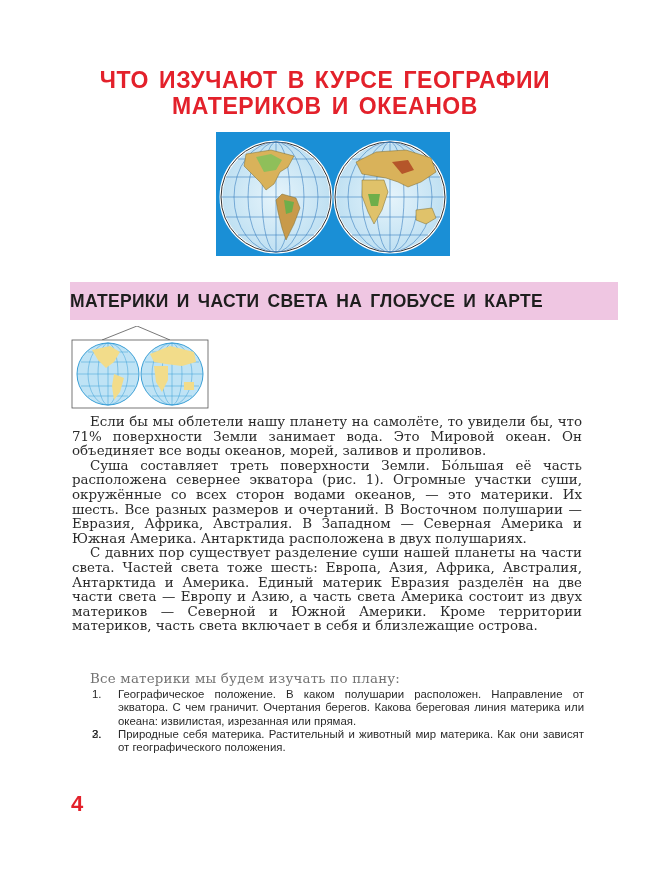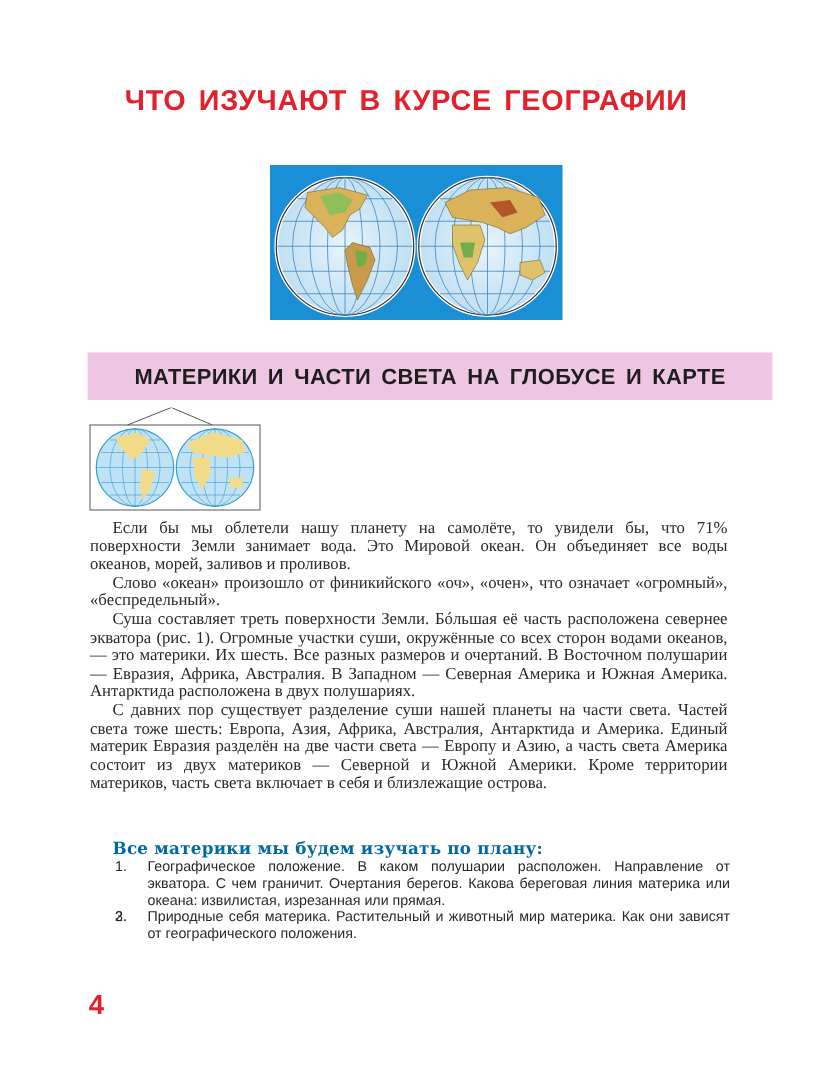--- a/index.html
+++ b/index.html
@@ -39,21 +39,21 @@
     }
     .section-banner {
       position: absolute;
       left: 70px;
       top: 282px;
       width: 548px;
       height: 38px;
       background: #efc6e2;
       display: flex;
       align-items: center;
-      justify-content: center;
+      justify-content: flex-start;
     }
     .section-banner span {
       font-family: "Liberation Sans", sans-serif;
       font-weight: bold;
       font-size: 17.5px;
       color: #1e1e1e;
       letter-spacing: 0.3px;
       word-spacing: 3px;
     }
     .small-map {
@@ -91,33 +91,32 @@
     }
     .body-text {
       position: absolute;
       left: 72px;
       top: 415px;
       width: 510px;
       font-size: 13.4px;
       line-height: 14.6px;
       text-align: justify;
       color: #2a2a2a;
-      font-family: Liberation Serif, serif;
     }
     .body-text p {
       margin: 0;
       text-indent: 18px;
     }
     .plan-heading {
       position: absolute;
       left: 90px;
       top: 671px;
       font-size: 13.4px;
-      font-weight: bold;
-      color: #0369a1;
+      font-weight: normal;
+      color: #737373;
       letter-spacing: 0.2px;
     }
     .plan-list {
       position: absolute;
       left: 92px;
       top: 688px;
       width: 492px;
       margin: 0;
       padding: 0;
       list-style: none;
@@ -144,20 +143,21 @@
       font-weight: bold;
       font-size: 22px;
       color: #e3212b;
     }
   </style>
 </head>
 <body>
 
 <div class="page-title">
   <div>ЧТО ИЗУЧАЮТ В КУРСЕ ГЕОГРАФИИ</div>
+  <div>МАТЕРИКОВ И ОКЕАНОВ</div>
 </div>
 
 <div class="hero-map">
   <svg width="234" height="124" viewBox="0 0 234 124">
     <defs>
       <radialGradient id="gw" cx="50%" cy="50%" r="50%">
         <stop offset="0%" stop-color="#e6f4fb"></stop>
         <stop offset="100%" stop-color="#bfe0f2"></stop>
       </radialGradient>
     </defs>
@@ -250,21 +250,20 @@
       <path d="M114 56 L124 56 L124 64 L114 64 Z" fill="#f2dc8a"></path>
     </g>
   </svg>
 </div>
 
 <ul class="questions">
 </ul>
 
 <div class="body-text">
   <p>Если бы мы облетели нашу планету на самолёте, то увидели бы, что 71% поверхности Земли занимает вода. Это Мировой океан. Он объединяет все воды океанов, морей, заливов и проливов.</p>
-  <p>Слово «океан» произошло от финикийского «оч», «очен», что означает «огромный», «беспредельный».</p>
   <p>Суша составляет треть поверхности Земли. Бóльшая её часть расположена севернее экватора (рис. 1). Огромные участки суши, окружённые со всех сторон водами океанов, — это материки. Их шесть. Все разных размеров и очертаний. В Восточном полушарии — Евразия, Африка, Австралия. В Западном — Северная Америка и Южная Америка. Антарктида расположена в двух полушариях.</p>
   <p>С давних пор существует разделение суши нашей планеты на части света. Частей света тоже шесть: Европа, Азия, Африка, Австралия, Антарктида и Америка. Единый материк Евразия разделён на две части света — Европу и Азию, а часть света Америка состоит из двух материков — Северной и Южной Америки. Кроме территории материков, часть света включает в себя и близлежащие острова.</p>
 </div>
 
 <div class="plan-heading">Все материки мы будем изучать по плану:</div>
 
 <ol class="plan-list">
   <li>
     <span class="num">1.</span>
     <span>Географическое положение. В каком полушарии расположен. Направление от экватора. С чем граничит. Очертания берегов. Какова береговая линия материка или океана: извилистая, изрезанная или прямая.</span>

